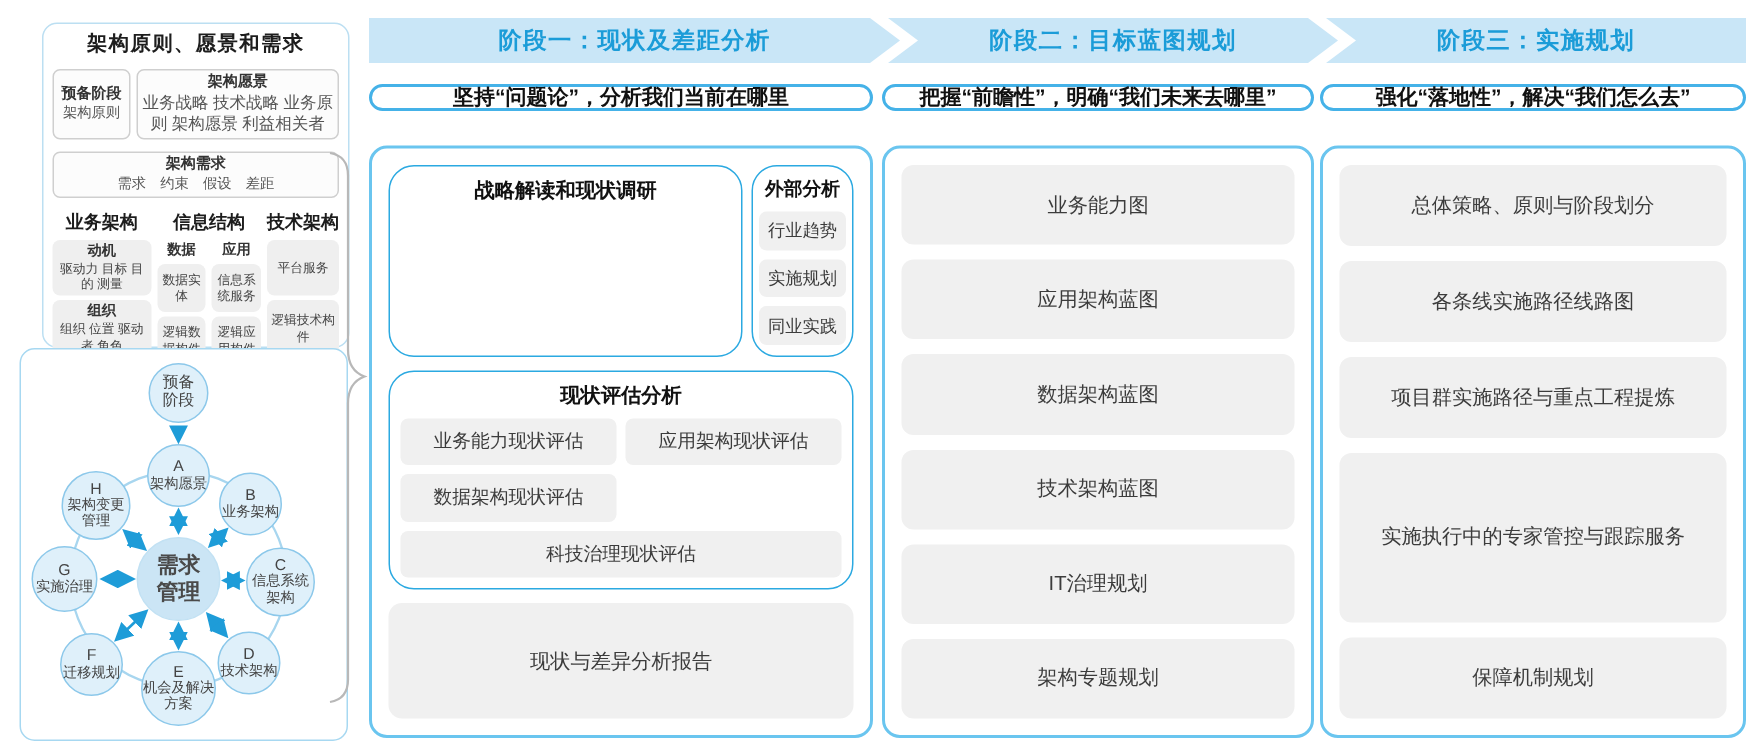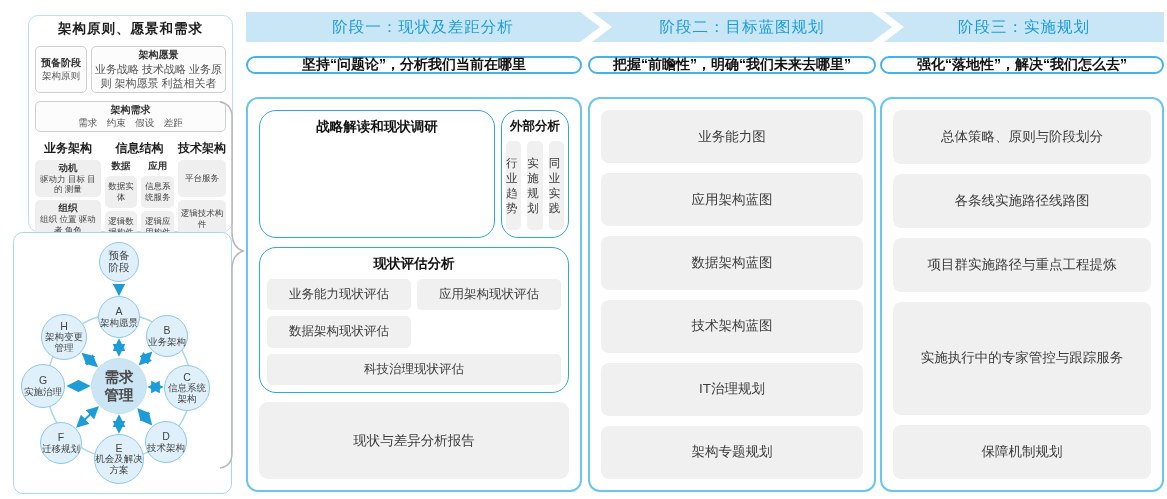--- a/index.html
+++ b/index.html
@@ -40,21 +40,21 @@
   .node .lb2{font-size:10.5px;color:#444;width:24px}
   .node-center{background:#CBE5F5;border:1px solid #C2E1F3}
   .node-center .clab{font-weight:bold;font-size:14.5px;color:#4a4a4a;width:36px;line-height:1.25}
 
   
   #brace{position:absolute;left:219px;top:100px}
 
   
   .band{position:absolute;top:12px;height:30px;background:#C9E6F7;
     display:flex;align-items:center;justify-content:center}
-  .band span{font-weight:normal;font-size:15.5px;color:#1B9CD8;letter-spacing:1px}
+  .band span{font-weight:bold;font-size:15.5px;color:#1B9CD8;letter-spacing:1px}
   #band1{left:246px;width:354px;clip-path:polygon(0 0,calc(100% - 20px) 0,100% 50%,calc(100% - 20px) 100%,0 100%)}
   #band2{left:592px;width:300px;clip-path:polygon(0 0,calc(100% - 20px) 0,100% 50%,calc(100% - 20px) 100%,0 100%,20px 50%)}
   #band3{left:884px;width:280px;clip-path:polygon(0 0,100% 0,100% 100%,0 100%,20px 50%)}
 
   
   .pill{position:absolute;top:56px;height:18px;background:#fff;border:2px solid #45B2E8;border-radius:10px;
     display:flex;align-items:center;justify-content:center;font-weight:bold;font-size:14px;color:#111}
   #pill1{left:246px;width:336px}
   #pill2{left:588px;width:288px}
   #pill3{left:880px;width:284px}
@@ -70,21 +70,21 @@
     display:flex;flex-direction:column;gap:6px}
   .sect{font-weight:bold;font-size:13.5px;text-align:center;color:#111}
   .r1{display:flex;gap:6px;height:128px}
   #strategy-box{flex:1}
   #external-box{width:68px;padding:7px 4px}
   #external-box .sect{font-size:12.5px}
   .g2{display:grid;grid-template-columns:1fr 1fr;gap:6px;flex:1}
   .btn{background:#F0F0F0;border-radius:5px;display:flex;align-items:center;justify-content:center;
     font-size:12.5px;color:#3c3c3c}
   #external-box .btn{font-size:11.5px;flex:1}
-  .extcol{display:flex;flex-direction:row;gap:6px;flex:1}
+  .extcol{display:flex;flex-direction:column;gap:6px;flex:1}
   #assess-box{height:146px}
   .span2{grid-column:1/3}
   #report-box{flex:1;background:#F0F0F0;border-radius:9px;display:flex;align-items:center;justify-content:center;
     font-size:13.5px;color:#3c3c3c}
   .bigbtn{flex:1;background:#F0F0F0;border-radius:8px;display:flex;align-items:center;justify-content:center;
     font-size:13.5px;color:#3c3c3c;text-align:center;padding:4px}
   .tall{flex:2.3}
 </style>
 </head>
 <body>

